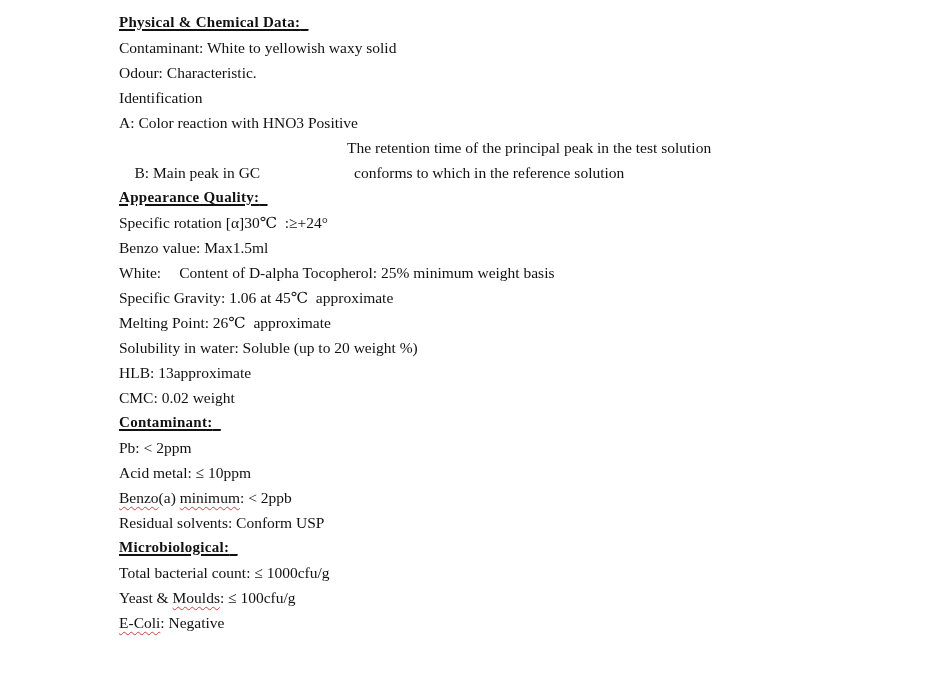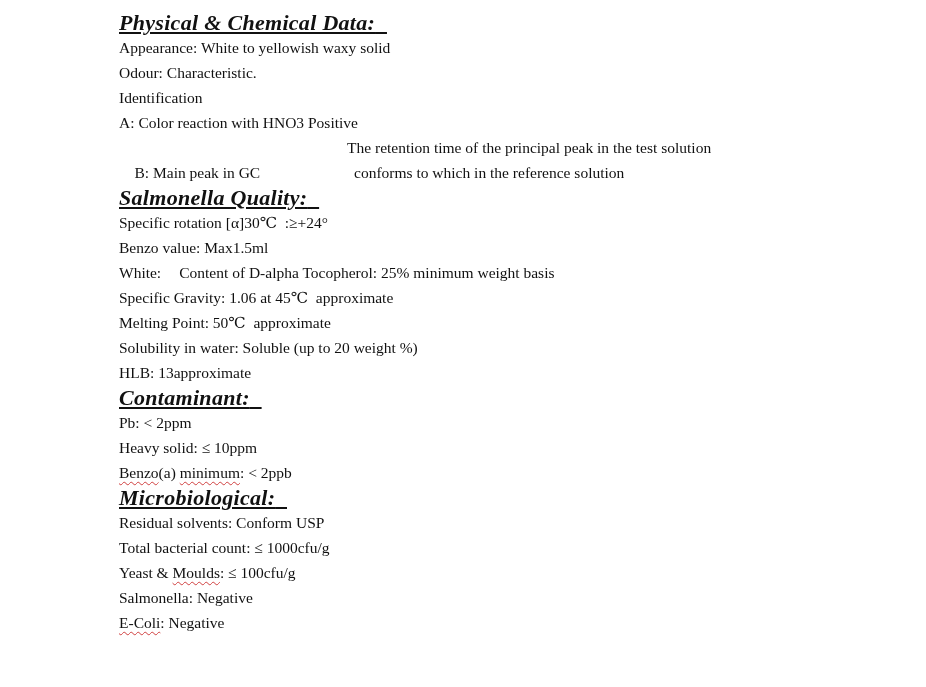--- a/index.html
+++ b/index.html
@@ -23,26 +23,25 @@
     }
     .line {
       height: 25px;
       line-height: 25px;
       font-size: 15.5px;
       white-space: pre;
       position: relative;
     }
     .heading {
       font-weight: bold;
-      font-size: 22px;
+      font-size: 15px;
       letter-spacing: 0.3px;
       text-decoration: underline;
       text-decoration-thickness: 1.5px;
       text-underline-offset: 2px;
-      font-style: italic;
     }
     .heading .trail {
       text-decoration: underline;
     }
     .col2 {
       position: absolute;
       left: 228px;
       top: 0;
       text-align: center;
     }
@@ -61,46 +60,46 @@
       text-underline-offset: 3px;
       font-family: Liberation Serif, serif;
     }
   </style>
 </head>
 <body>
 
 <div class="doc">
 
   <div class="line heading"><span>Physical &amp; Chemical Data:</span><span class="trail">  </span></div>
-  <div class="line">Appearance: White to yellowish waxy solid</div>
+  <div class="line">Contaminant: White to yellowish waxy solid</div>
   <div class="line">Odour: Characteristic.</div>
   <div class="line">Identification</div>
   <div class="line">A: Color reaction with HNO3 Positive</div>
   <div class="line">
     <span>B: Main peak in GC</span>
     <span class="col2">The retention time of the principal peak in the test solution</span>
   </div>
   <div class="line">
     <span class="col2b">conforms to which in the reference solution</span>
   </div>
 
-  <div class="line heading"><span>Salmonella Quality:</span><span class="trail">  </span></div>
+  <div class="line heading"><span>Appearance Quality:</span><span class="trail">  </span></div>
   <div class="line">Specific rotation [α]30℃  :≥+24°</div>
   <div class="line">Benzo value: Max1.5ml</div>
   <div class="line"><span>White:</span><span class="gap"></span><span>Content of D-alpha Tocopherol: 25% minimum weight basis</span></div>
   <div class="line">Specific Gravity: 1.06 at 45℃  approximate</div>
-  <div class="line">Melting Point: 50℃  approximate</div>
+  <div class="line">Melting Point: 26℃  approximate</div>
   <div class="line">Solubility in water: Soluble (up to 20 weight %)</div>
   <div class="line">HLB: 13approximate</div>
+  <div class="line">CMC: 0.02 weight</div>
 
   <div class="line heading"><span>Contaminant:</span><span class="trail">  </span></div>
   <div class="line">Pb: &lt; 2ppm</div>
-  <div class="line">Heavy solid: ≤ 10ppm</div>
+  <div class="line">Acid metal: ≤ 10ppm</div>
   <div class="line"><span class="squiggle">Benzo</span><span>(a) </span><span class="squiggle">minimum</span><span>: &lt; 2ppb</span></div>
+  <div class="line">Residual solvents: Conform USP</div>
+
   <div class="line heading"><span>Microbiological:</span><span class="trail">  </span></div>
-
-  <div class="line">Residual solvents: Conform USP</div>
   <div class="line">Total bacterial count: ≤ 1000cfu/g</div>
   <div class="line"><span>Yeast &amp; </span><span class="squiggle">Moulds</span><span>: ≤ 100cfu/g</span></div>
-  <div class="line">Salmonella: Negative</div>
   <div class="line"><span class="squiggle">E-Coli</span><span>: Negative</span></div>
 
 </div>
 
 </body></html>

